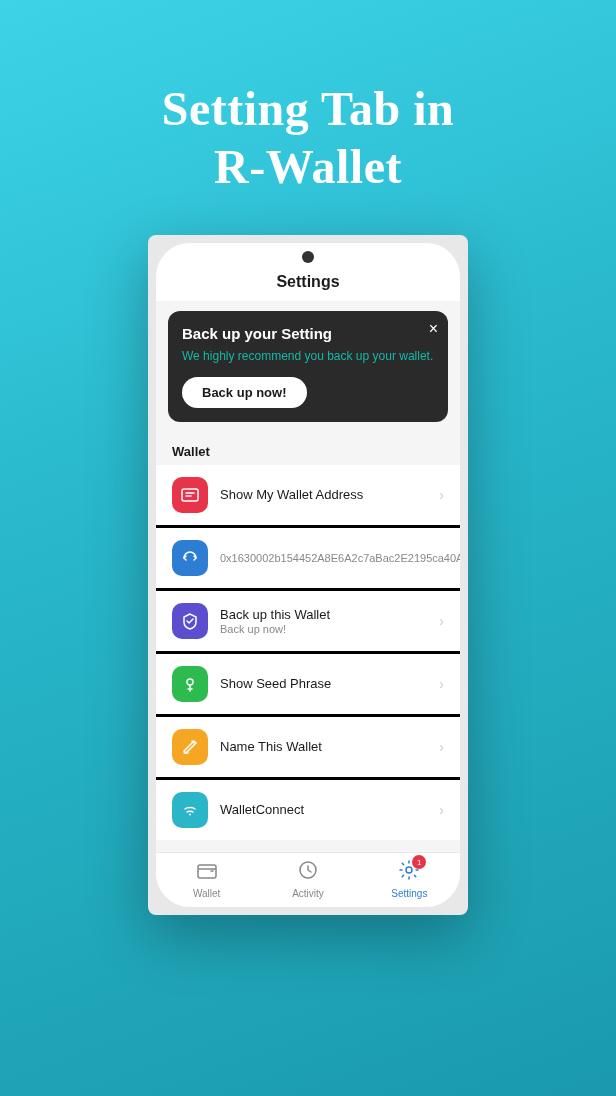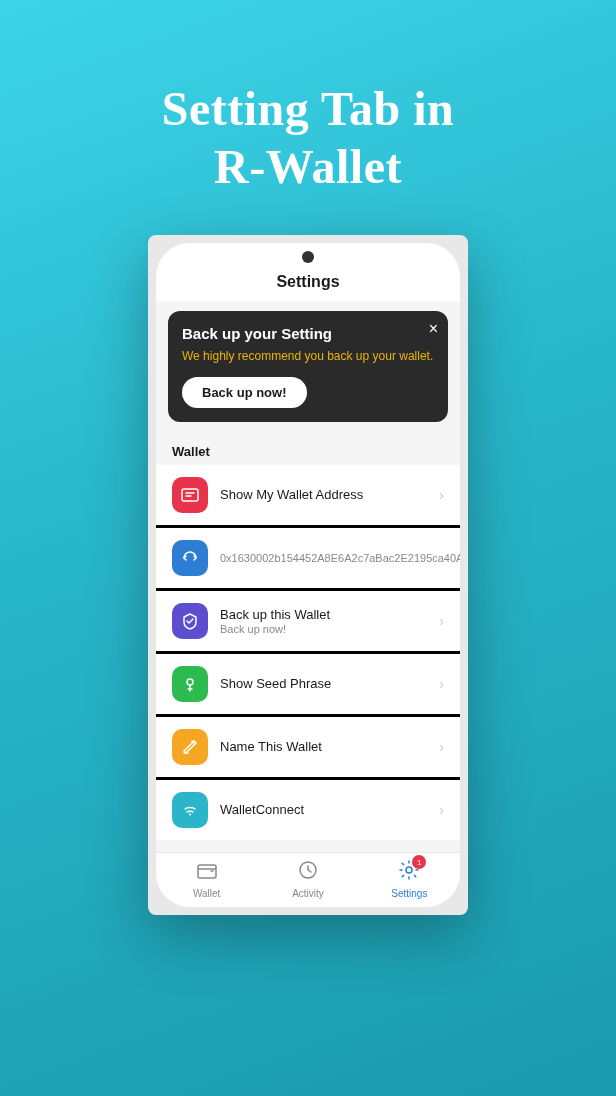--- a/index.html
+++ b/index.html
@@ -86,21 +86,21 @@
     }
 
     .backup-banner-title {
       color: white;
       font-size: 15px;
       font-weight: 700;
       margin-bottom: 6px;
     }
 
     .backup-banner-text {
-      color: #eab308;
+      color: #14b8a6;
       font-size: 12px;
       line-height: 1.4;
       margin-bottom: 12px;
     }
 
     .backup-banner-btn {
       background: white;
       color: #1a1a1a;
       border: none;
       border-radius: 20px;

